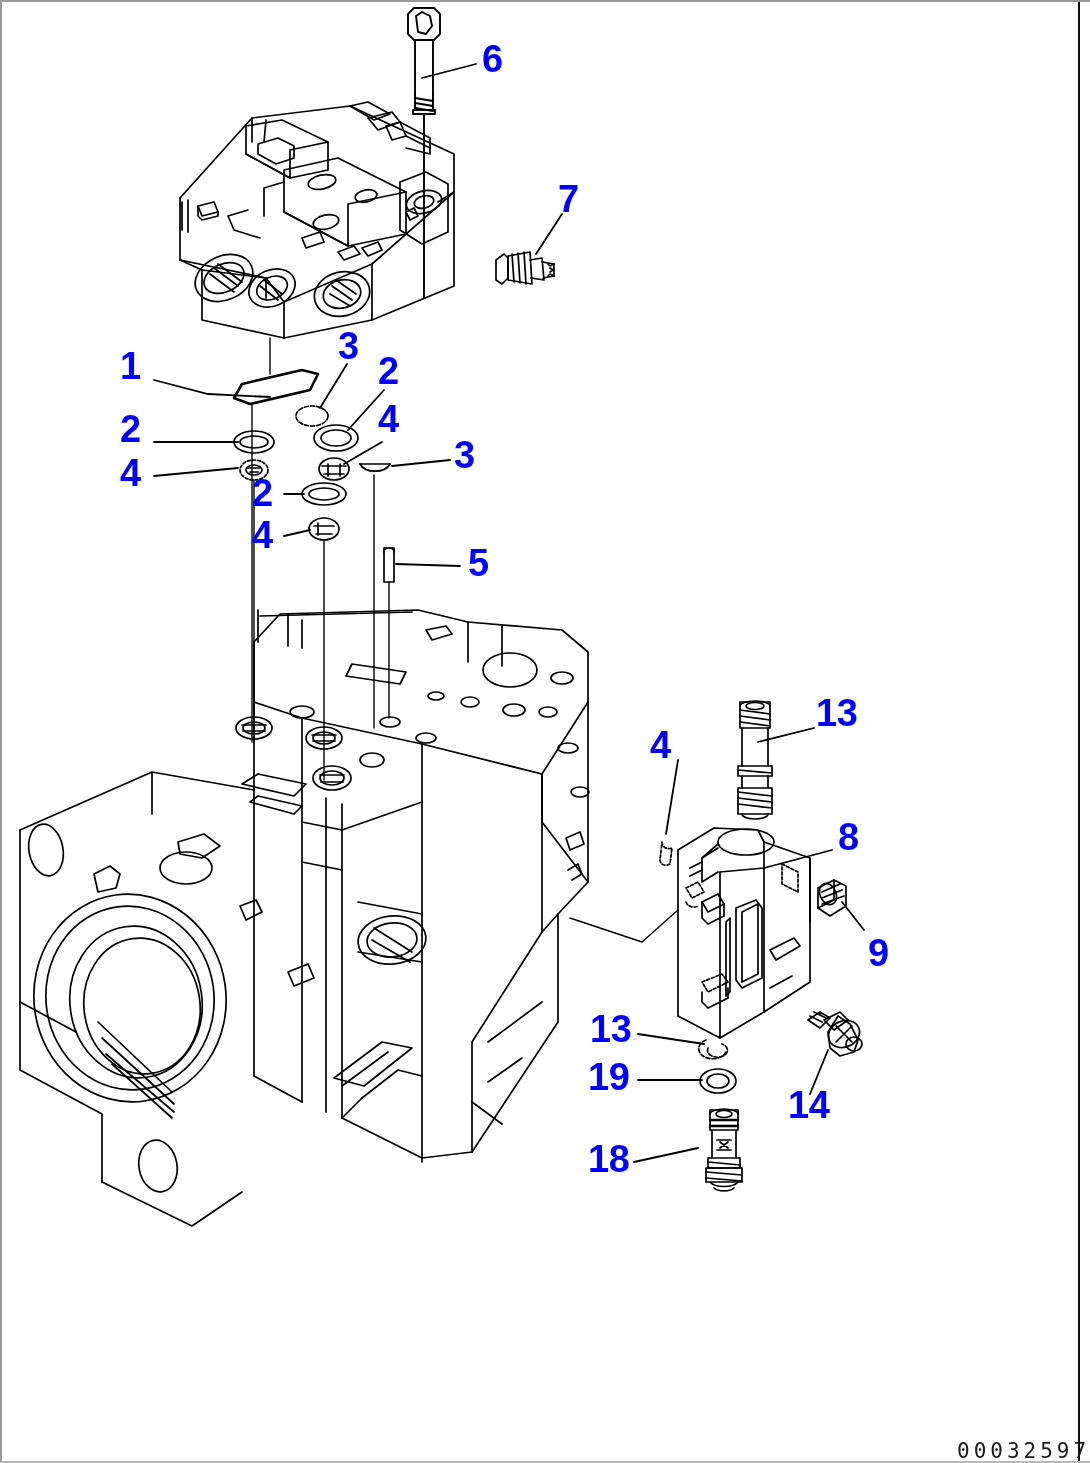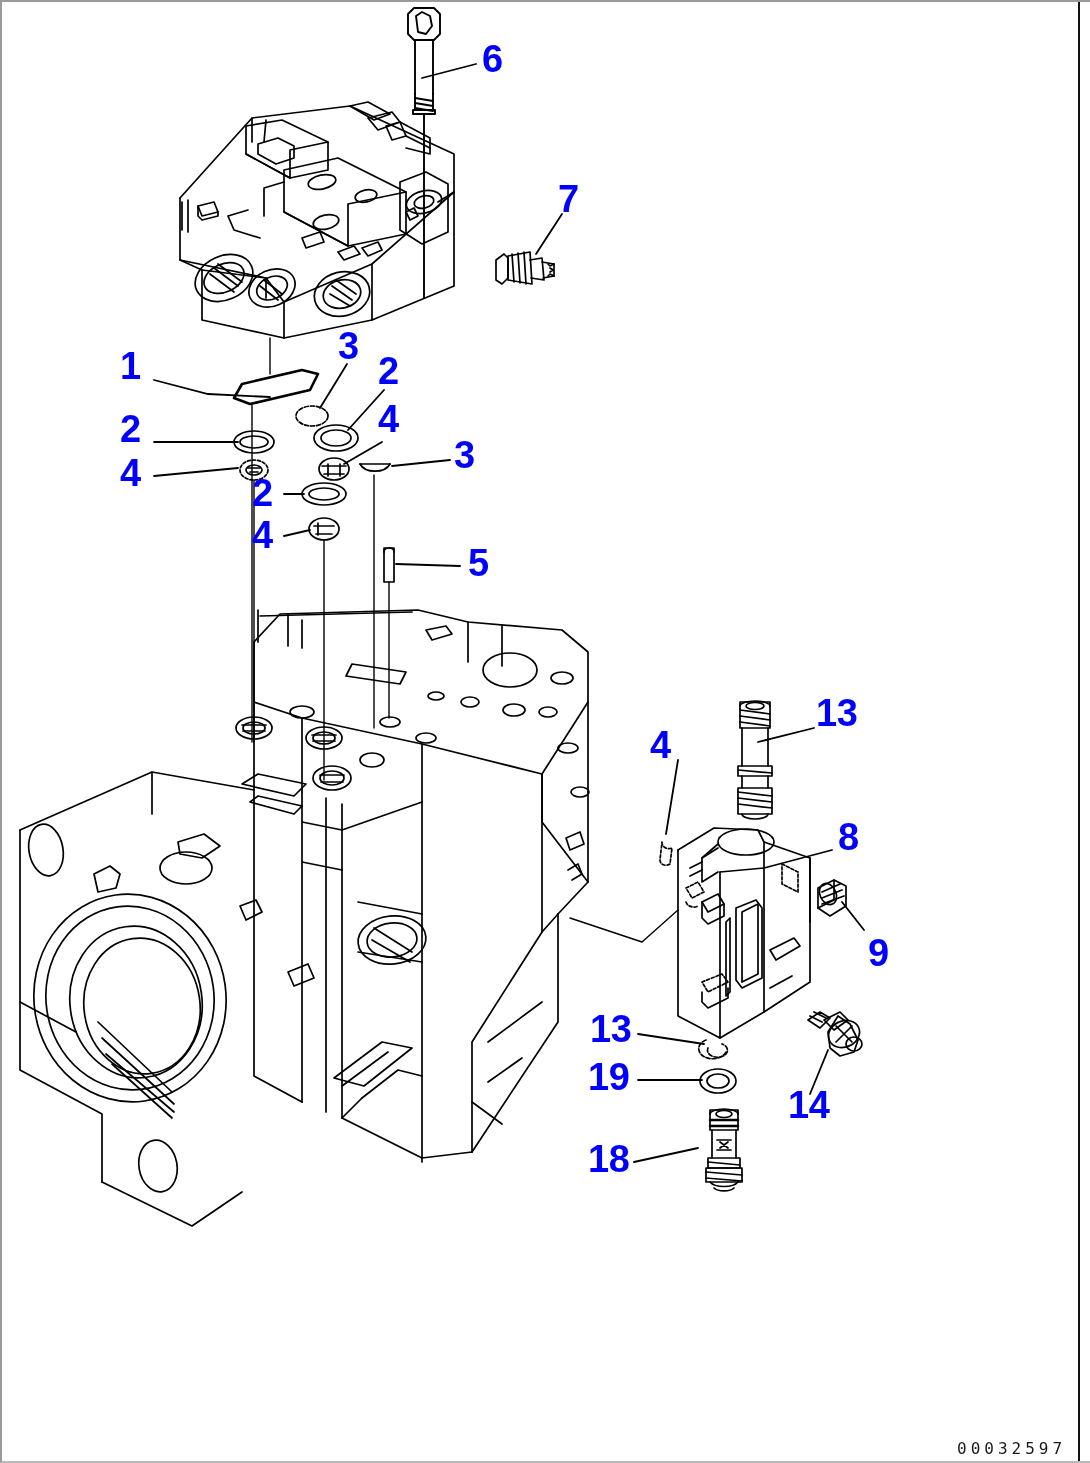--- a/index.html
+++ b/index.html
@@ -46,21 +46,21 @@
     letter-spacing: -0.5px;
     white-space: nowrap;
     user-select: none;
   }
   .watermark {
     position: absolute;
     left: 955px;
     top: 1437px;
     color: #1a1a1a;
     font-family: "DejaVu Sans Mono", monospace;
-    font-size: 16px;
+    font-size: 21px;
     letter-spacing: 4px;
     white-space: nowrap;
   }
 </style>
 </head>
 <body>
 
 <div id="page">
 
   <div id="right-rule"></div>

